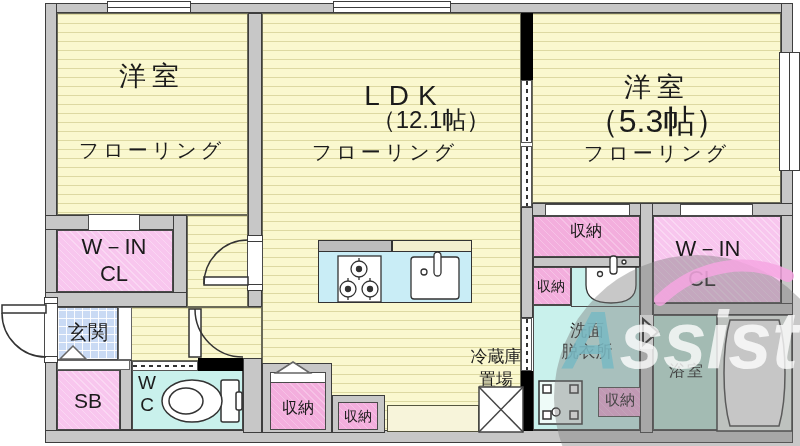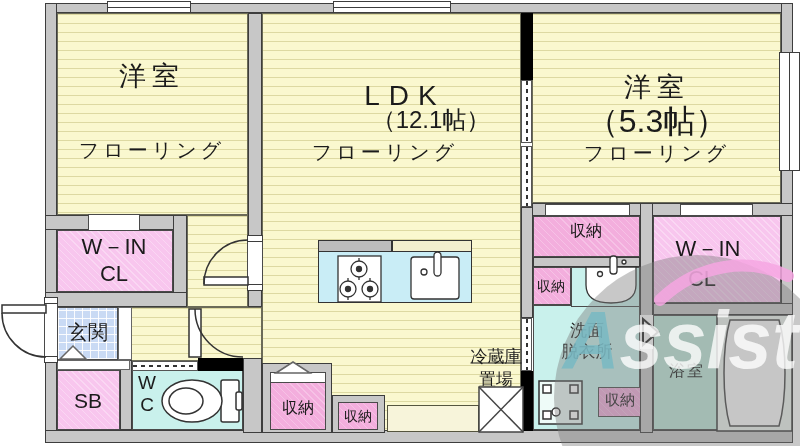--- a/index.html
+++ b/index.html
@@ -149,21 +149,21 @@
   <div class="lbl" style="left:298px;top:408px;font-size:16px;">収納</div>
   <div class="lbl" style="left:358px;top:416px;font-size:14px;">収納</div>
 
   <div class="lbl" style="left:708px;top:249px;font-size:22px;">W－IN</div>
   <div class="lbl" style="left:702px;top:279px;font-size:22px;">CL</div>
 
   <div class="lbl" style="left:587px;top:330px;font-size:17px;">洗面</div>
   <div class="lbl" style="left:587px;top:351px;font-size:17px;">脱衣所</div>
   <div class="lbl" style="left:687px;top:371px;font-size:16px;letter-spacing:2px;">浴室</div>
 
-  <div class="lbl" style="left:496px;top:356px;font-size:17px;text-decoration:underline;">冷蔵庫</div>
+  <div class="lbl" style="left:496px;top:356px;font-size:17px;">冷蔵庫</div>
   <div class="lbl" style="left:496px;top:379px;font-size:17px;">置場</div>
 
   <svg class="overlay" width="800" height="446" viewBox="0 0 800 446">
 
     <g stroke="#333" fill="#fff" stroke-width="1.5">
       <rect x="2" y="305" width="44" height="8"></rect>
       <path d="M 2 313 A 44 44 0 0 0 46 357" fill="none"></path>
     </g>
 
     <g stroke="#333" fill="#fff" stroke-width="1.5">

